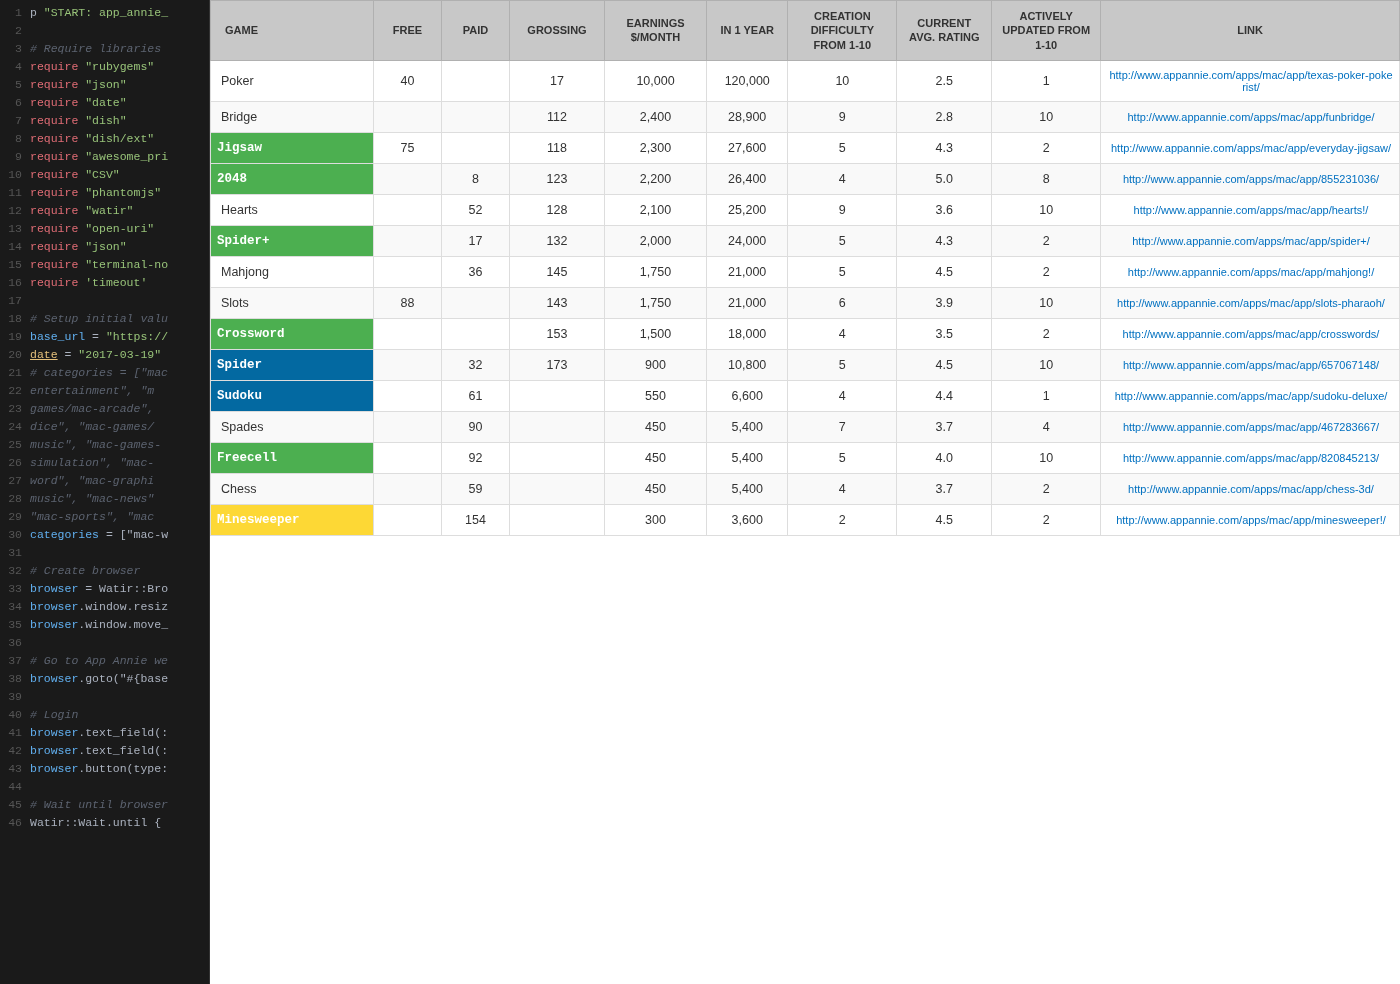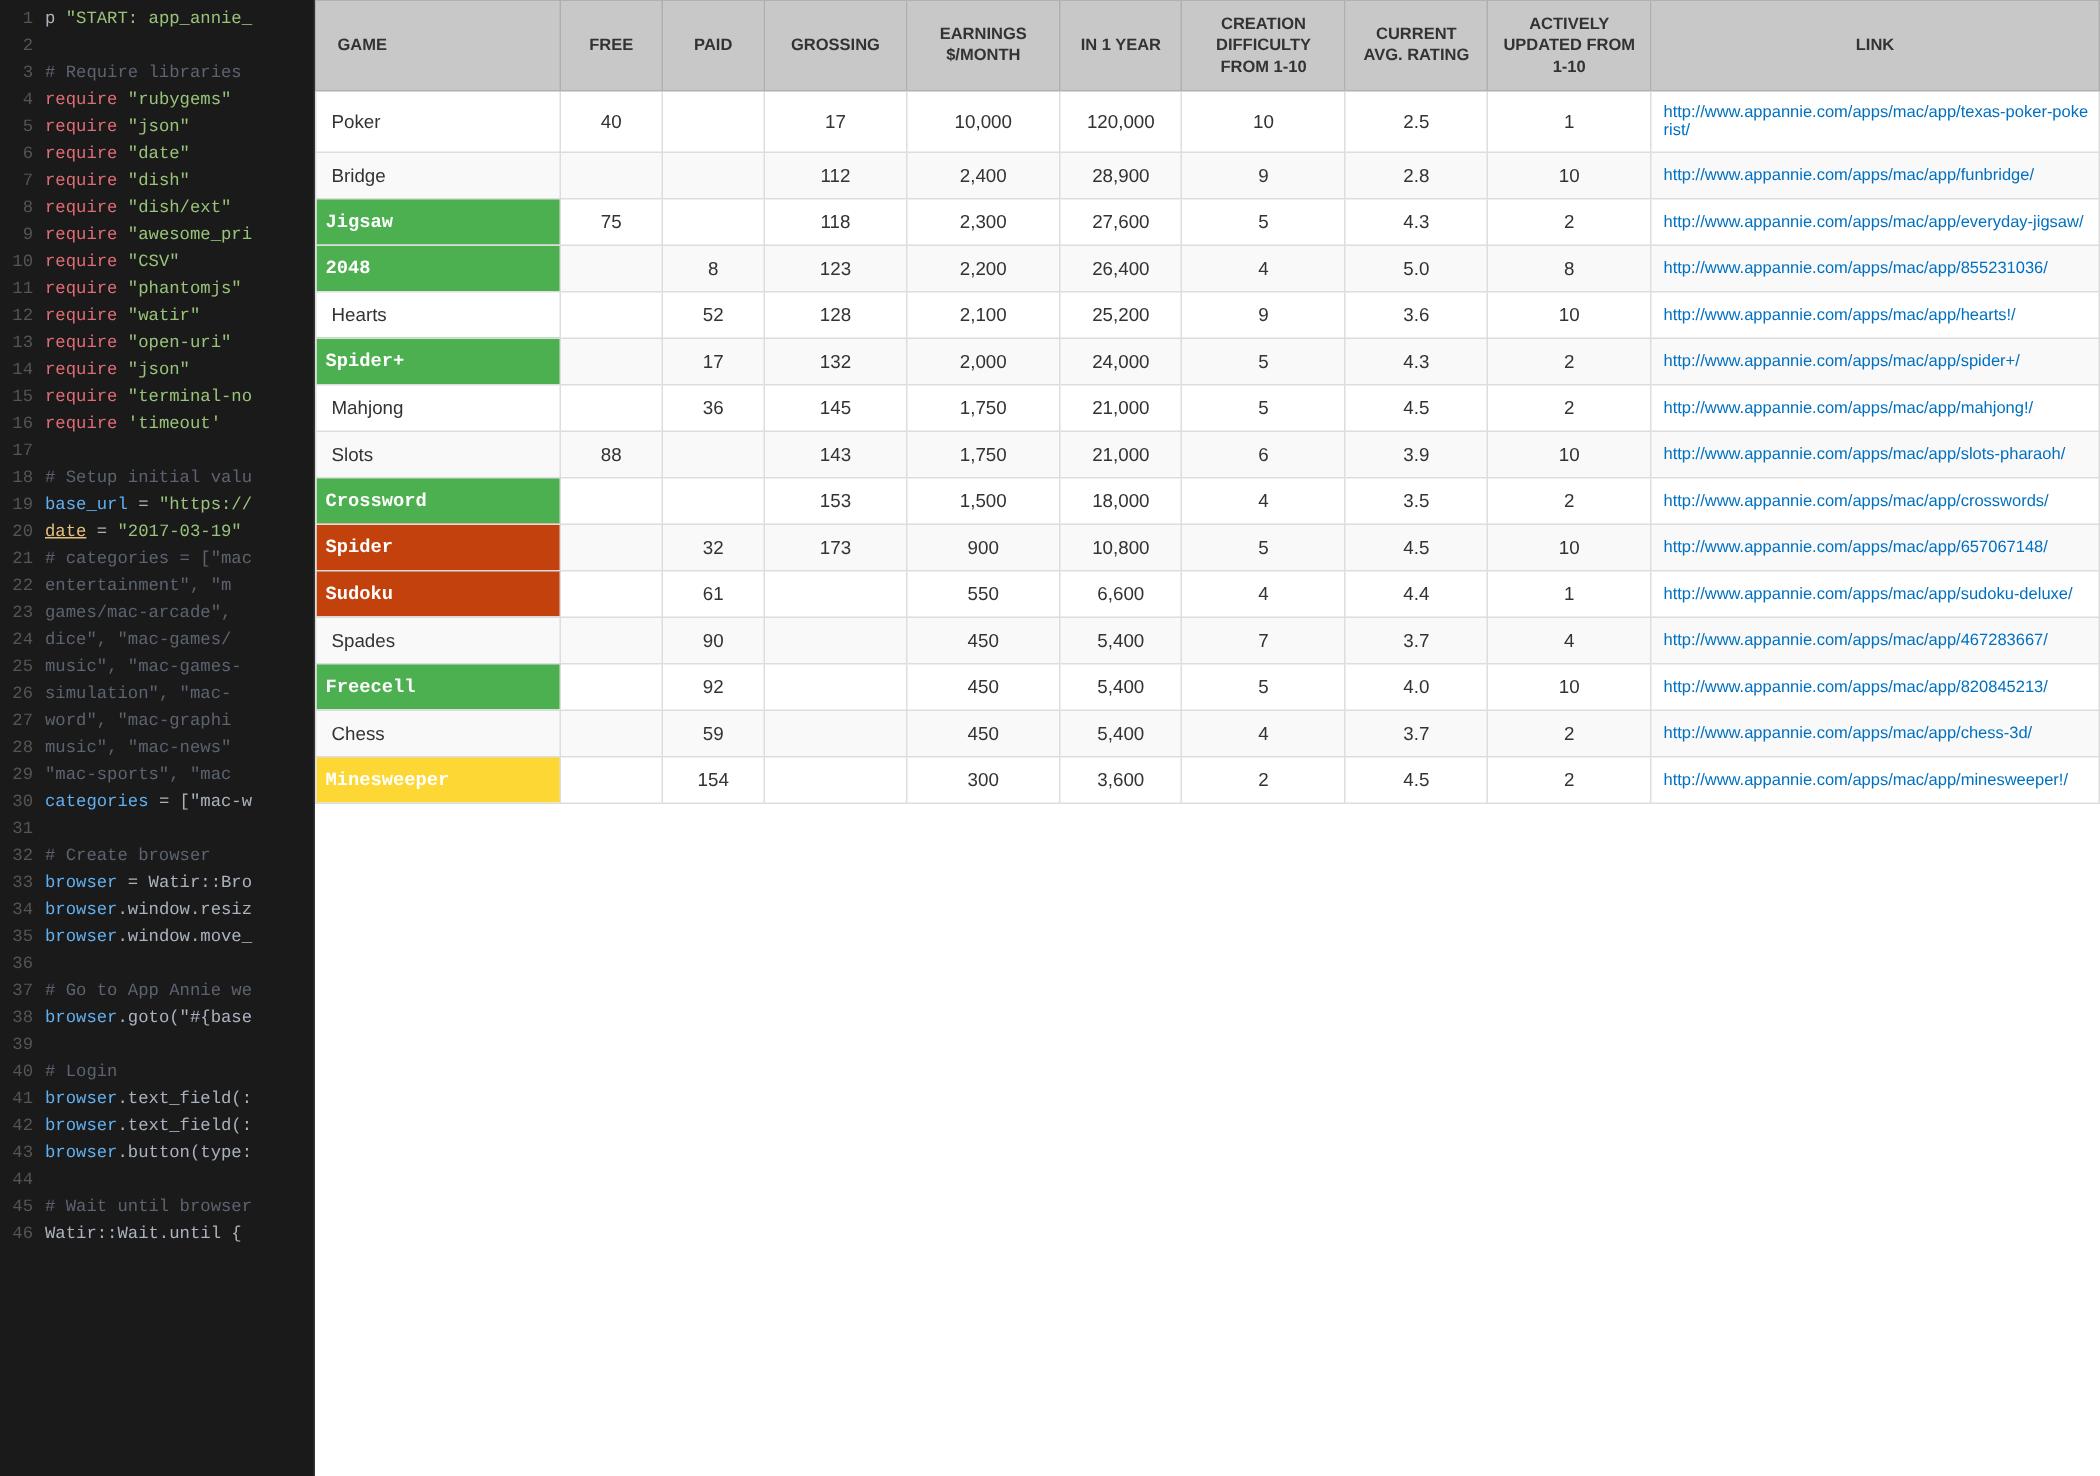--- a/index.html
+++ b/index.html
@@ -52,21 +52,21 @@
       flex: 1;
       white-space: nowrap;
       overflow: hidden;
       padding-right: 4px;
     }
 
     .kw-red { color: #e06c75; }
     .kw-green { color: #98c379; }
     .kw-yellow { color: #e5c07b; text-decoration: underline; }
     .kw-blue { color: #61afef; }
-    .kw-comment { color: #5c6370; }
+    .kw-comment { color: #5c6370; font-style: italic; }
     .kw-white { color: #abb2bf; }
 
     
     #table-panel {
       flex: 1;
       background: #ffffff;
       overflow-y: auto;
       overflow-x: hidden;
     }
 
@@ -129,35 +129,35 @@
     }
 
     td.game-name.highlighted {
       font-weight: bold;
       color: #fff;
       padding-left: 6px;
       font-family: Liberation Mono, monospace;
     }
 
     td.link-col {
-      text-align: left;
+      text-align: center;
       font-size: 11px;
       color: #0070c0;
       word-break: break-all;
       padding-left: 8px;
     }
 
     .game-cell-green {
       background-color: #4caf50;
       color: white;
       font-weight: bold;
     }
 
     .game-cell-lightgreen {
-      background-color: #c2410c;
+      background-color: #0369a1;
       color: white;
       font-weight: bold;
     }
 
     .game-cell-yellow {
       background-color: #fdd835;
       color: #333;
       font-weight: bold;
     }
 

